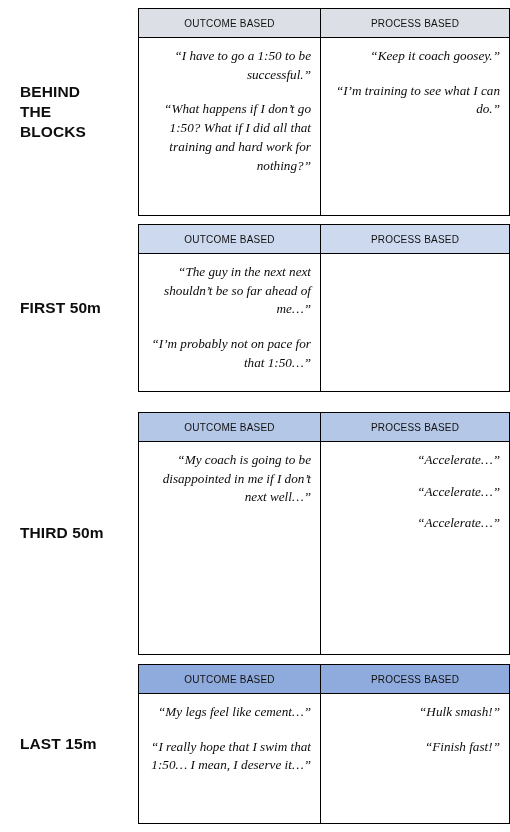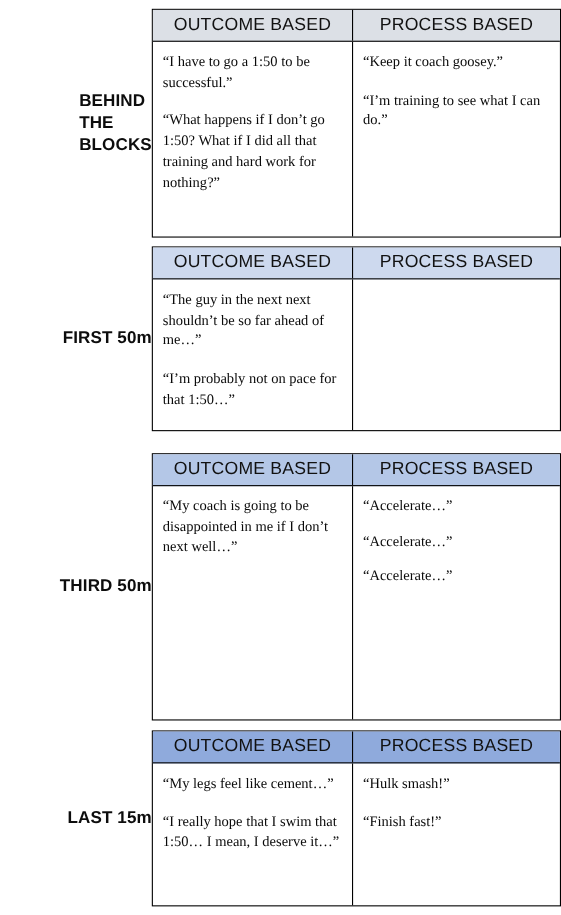--- a/index.html
+++ b/index.html
@@ -30,22 +30,22 @@
     display: flex;
     flex-direction: row;
     align-items: stretch;
   }
 
   .phase-label {
     width: 138px;
     flex: 0 0 138px;
     display: flex;
     align-items: center;
-    justify-content: flex-end;
-    padding-left: 8px;
+    justify-content: flex-start;
+    padding-left: 20px;
     box-sizing: border-box;
   }
   .phase-label-text {
     font-family: "Liberation Sans", sans-serif;
     font-size: 15.5px;
     font-weight: bold;
     line-height: 1.30;
     letter-spacing: 0.1px;
     color: #0d0d0d;
     white-space: pre-line;
@@ -87,38 +87,40 @@
   .table-body .col-outcome {
     border-right: 1px solid #000000;
   }
 
   .head-cell {
     display: flex;
     align-items: center;
     justify-content: center;
     height: 100%;
     font-family: "Liberation Sans", sans-serif;
-    font-size: 16px;
+    font-size: 10px;
     font-weight: normal;
     letter-spacing: 0.2px;
     color: #111111;
   }
 
   .body-cell {
     padding: 9px 9px 6px 9px;
     box-sizing: border-box;
     height: 100%;
   }
 
   .quote {
     font-family: "Liberation Serif", "DejaVu Serif", serif;
+    font-style: italic;
     font-size: 13.2px;
     line-height: 1.42;
     color: #0a0a0a;
     margin: 0 0 16px 0;
+    text-align: right;
   }
   .quote:last-child { margin-bottom: 0; }
 
   .quote.tight { margin-bottom: 13px; }
 </style>
 </head>
 <body>
 
 <div id="sheet">
     <div class="phase-block" style="top: 8px; height: 208px;">

